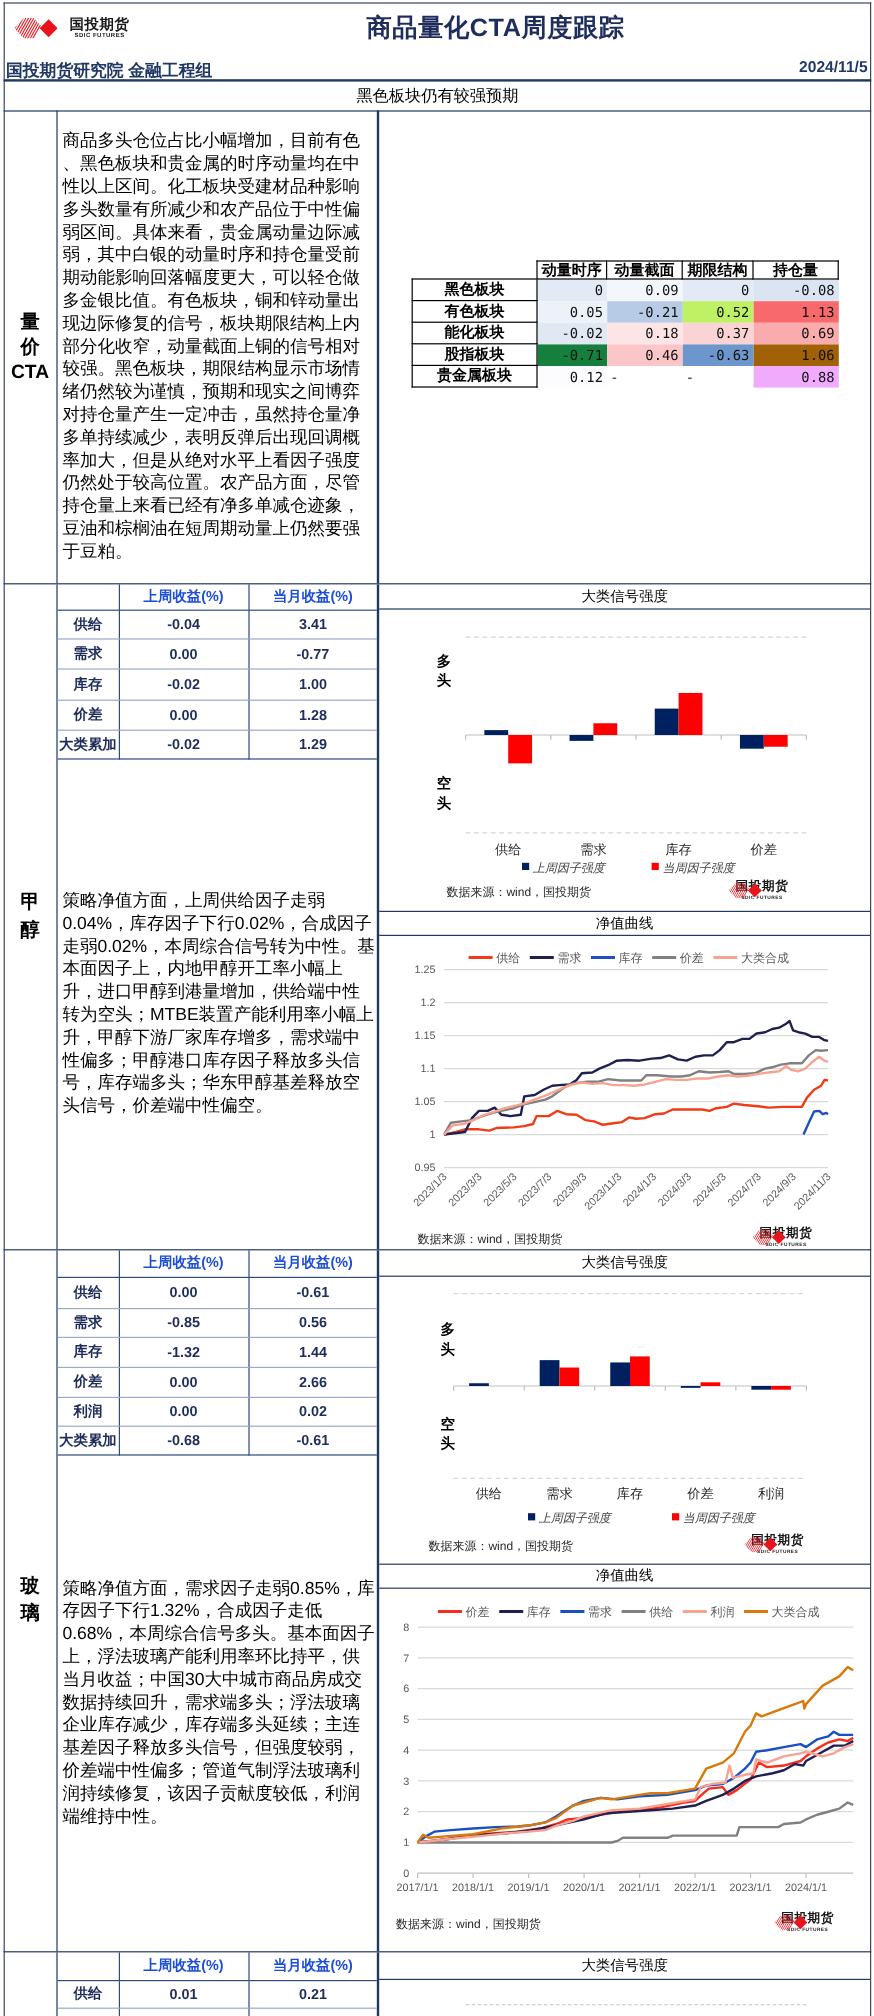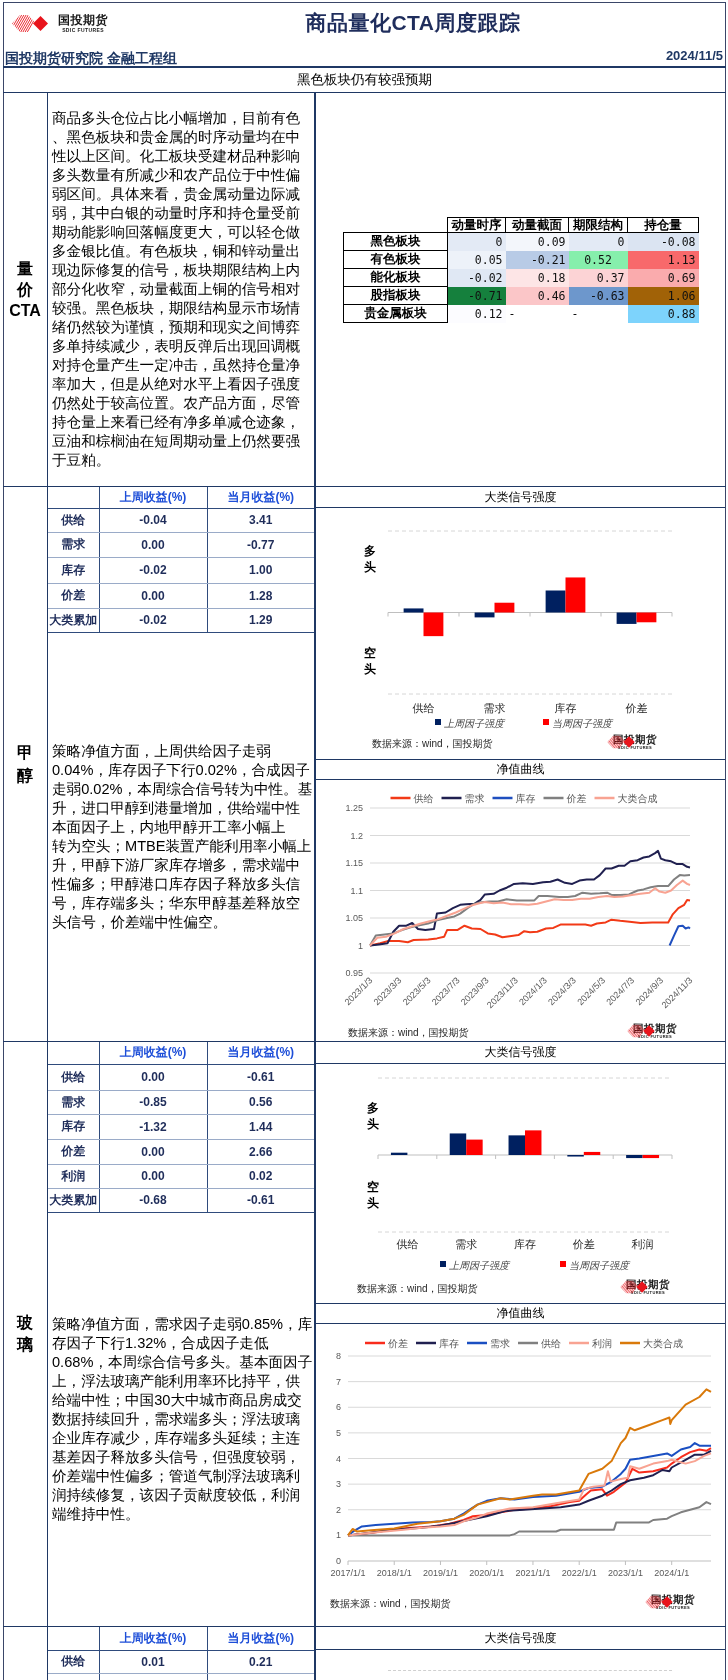--- a/index.html
+++ b/index.html
@@ -107,22 +107,22 @@
         <div>性以上区间。化工板块受建材品种影响</div>
         <div>多头数量有所减少和农产品位于中性偏</div>
         <div>弱区间。具体来看，贵金属动量边际减</div>
         <div>弱，其中白银的动量时序和持仓量受前</div>
         <div>期动能影响回落幅度更大，可以轻仓做</div>
         <div>多金银比值。有色板块，铜和锌动量出</div>
         <div>现边际修复的信号，板块期限结构上内</div>
         <div>部分化收窄，动量截面上铜的信号相对</div>
         <div>较强。黑色板块，期限结构显示市场情</div>
         <div>绪仍然较为谨慎，预期和现实之间博弈</div>
+        <div>对持仓量产生一定冲击，虽然持仓量净</div>
         <div>多单持续减少，表明反弹后出现回调概</div>
-        <div>对持仓量产生一定冲击，虽然持仓量净</div>
         <div>率加大，但是从绝对水平上看因子强度</div>
         <div>仍然处于较高位置。农产品方面，尽管</div>
         <div>持仓量上来看已经有净多单减仓迹象，</div>
         <div>豆油和棕榈油在短周期动量上仍然要强</div>
         <div>于豆粕。</div>
       </div>
     </div>
     <div class="right">
       <table class="heat">
         <colgroup>
@@ -144,21 +144,21 @@
           <td class="rl">黑色板块</td>
           <td class="v" style="background: rgb(227, 234, 245);">0</td>
           <td class="v" style="background: rgb(243, 246, 251);">0.09</td>
           <td class="v" style="background: rgb(227, 234, 245);">0</td>
           <td class="v" style="background: rgb(219, 228, 242);">-0.08</td>
         </tr>
         <tr>
           <td class="rl">有色板块</td>
           <td class="v" style="background: rgb(237, 242, 249);">0.05</td>
           <td class="v" style="background: rgb(184, 203, 230);">-0.21</td>
-          <td class="v" style="background: #86efac; text-align: center;">0.52</td>
+          <td class="v" style="background: #bef264;">0.52</td>
           <td class="v" style="background: rgb(248, 105, 107); margin-left: 43px;">1.13</td>
         </tr>
         <tr>
           <td class="rl">能化板块</td>
           <td class="v" style="background: rgb(224, 232, 244);">-0.02</td>
           <td class="v" style="background: rgb(253, 229, 230);">0.18</td>
           <td class="v" style="background: rgb(252, 211, 213);">0.37</td>
           <td class="v" style="background: rgb(250, 171, 173);">0.69</td>
         </tr>
         <tr>
@@ -166,21 +166,21 @@
           <td class="v" style="background: #15803d;">-0.71</td>
           <td class="v" style="background: rgb(251, 198, 200);">0.46</td>
           <td class="v" style="background: rgb(109, 151, 204);">-0.63</td>
           <td class="v" style="background: #a16207;">1.06</td>
         </tr>
         <tr>
           <td class="rl">贵金属板块</td>
           <td class="v" style="background: rgb(252, 252, 255);">0.12</td>
           <td class="v dl" style="background: rgb(255, 255, 255);">-</td>
           <td class="v dl" style="background: rgb(255, 255, 255);">-</td>
-          <td class="v" style="background: #7dd3fc;">0.88</td>
+          <td class="v" style="background: #f0abfc;">0.88</td>
         </tr>
       </tbody>
         </table>
     </div>
   </div>
 
   <div class="abs sec" style="top:487px;height:555px">
     <div class="label-cell" style="line-height:23px">
       <div>甲</div>
       <div>醇</div>
@@ -222,22 +222,22 @@
           <td>大类累加</td>
           <td>-0.02</td>
           <td>1.29</td>
         </tr>
       </tbody>
         </table>
       <div class="txt" style="top:145px;bottom:0">
         <div>策略净值方面，上周供给因子走弱</div>
         <div>0.04%，库存因子下行0.02%，合成因子</div>
         <div>走弱0.02%，本周综合信号转为中性。基</div>
+        <div>本面因子上，内地甲醇开工率小幅上</div>
         <div>升，进口甲醇到港量增加，供给端中性</div>
-        <div>本面因子上，内地甲醇开工率小幅上</div>
         <div>转为空头；MTBE装置产能利用率小幅上</div>
         <div>升，甲醇下游厂家库存增多，需求端中</div>
         <div>性偏多；甲醇港口库存因子释放多头信</div>
         <div>号，库存端多头；华东甲醇基差释放空</div>
         <div>头信号，价差端中性偏空。</div>
       </div>
     </div>
     <div class="right">
       <div class="bh" style="top:0;height:21px;line-height:20px">大类信号强度</div>
       <div class="ca" style="top:21px;height:251px">
@@ -421,21 +421,21 @@
           <td>-0.68</td>
           <td>-0.61</td>
         </tr>
       </tbody>
         </table>
       <div class="txt" style="top:170px;bottom:0">
         <div>策略净值方面，需求因子走弱0.85%，库</div>
         <div>存因子下行1.32%，合成因子走低</div>
         <div>0.68%，本周综合信号多头。基本面因子</div>
         <div>上，浮法玻璃产能利用率环比持平，供</div>
-        <div>给端中性；中国30大中城市商品房成交</div>
+        <div>当月收益；中国30大中城市商品房成交</div>
         <div>数据持续回升，需求端多头；浮法玻璃</div>
         <div>企业库存减少，库存端多头延续；主连</div>
         <div>基差因子释放多头信号，但强度较弱，</div>
         <div>价差端中性偏多；管道气制浮法玻璃利</div>
         <div>润持续修复，该因子贡献度较低，利润</div>
         <div>端维持中性。</div>
       </div>
     </div>
     <div class="right">
       <div class="bh" style="top:0;height:22px;line-height:21px">大类信号强度</div>

